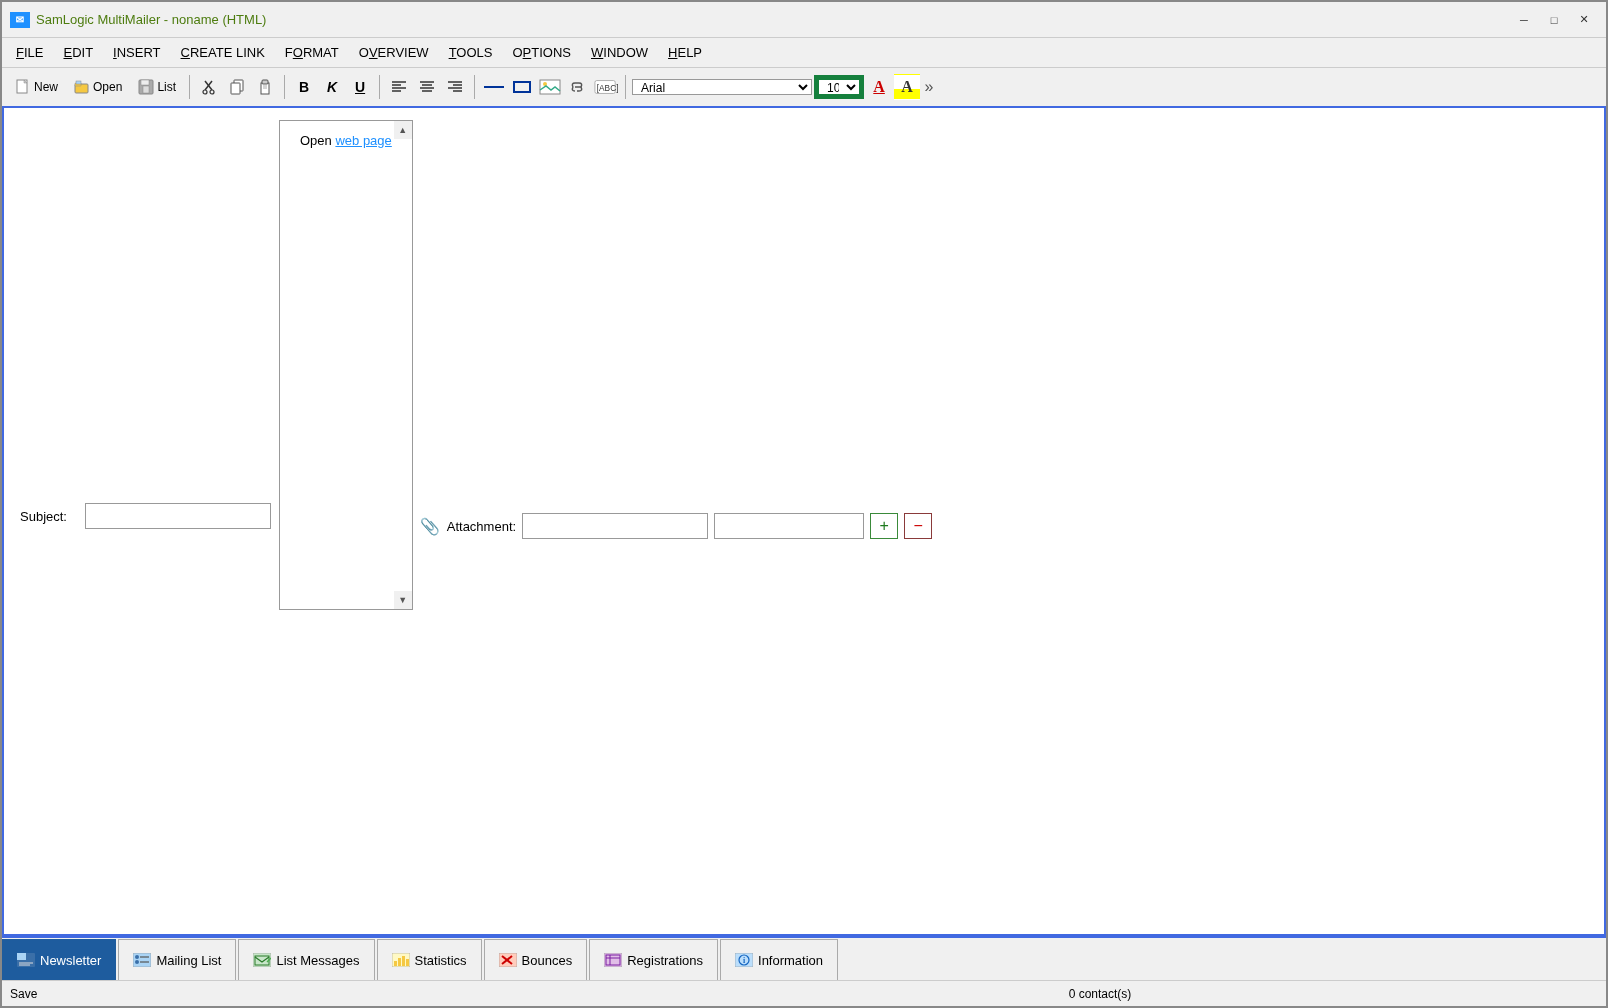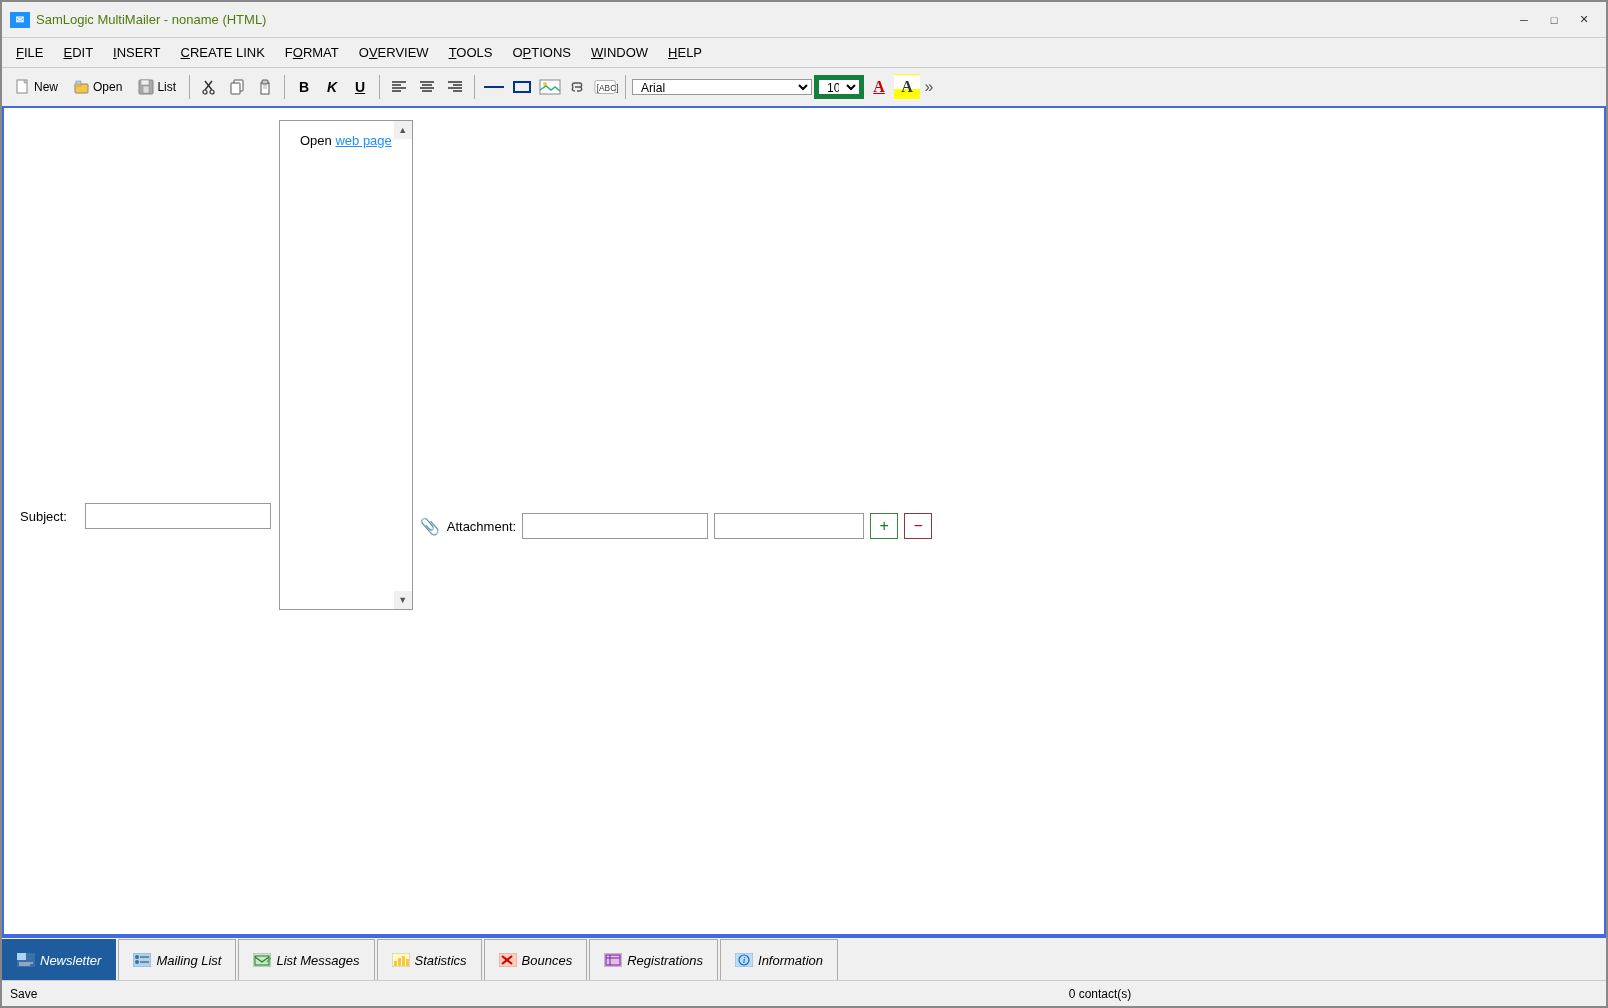--- a/index.html
+++ b/index.html
@@ -306,21 +306,20 @@
       gap: 5px;
       padding: 20px 14px;
       border: 1px solid #aaa;
       border-bottom: none;
       background: #f0f0f0;
       cursor: pointer;
       font-size: 13px;
       color: #000;
       height: 28px;
       margin-right: 2px;
-      font-style: italic;
     }
     .tab.active {
       background: #1e5c9e;
       color: white;
       border-color: #1e5c9e;
     }
     .tab-icon {
       width: 18px;
       height: 14px;
       display: flex;

